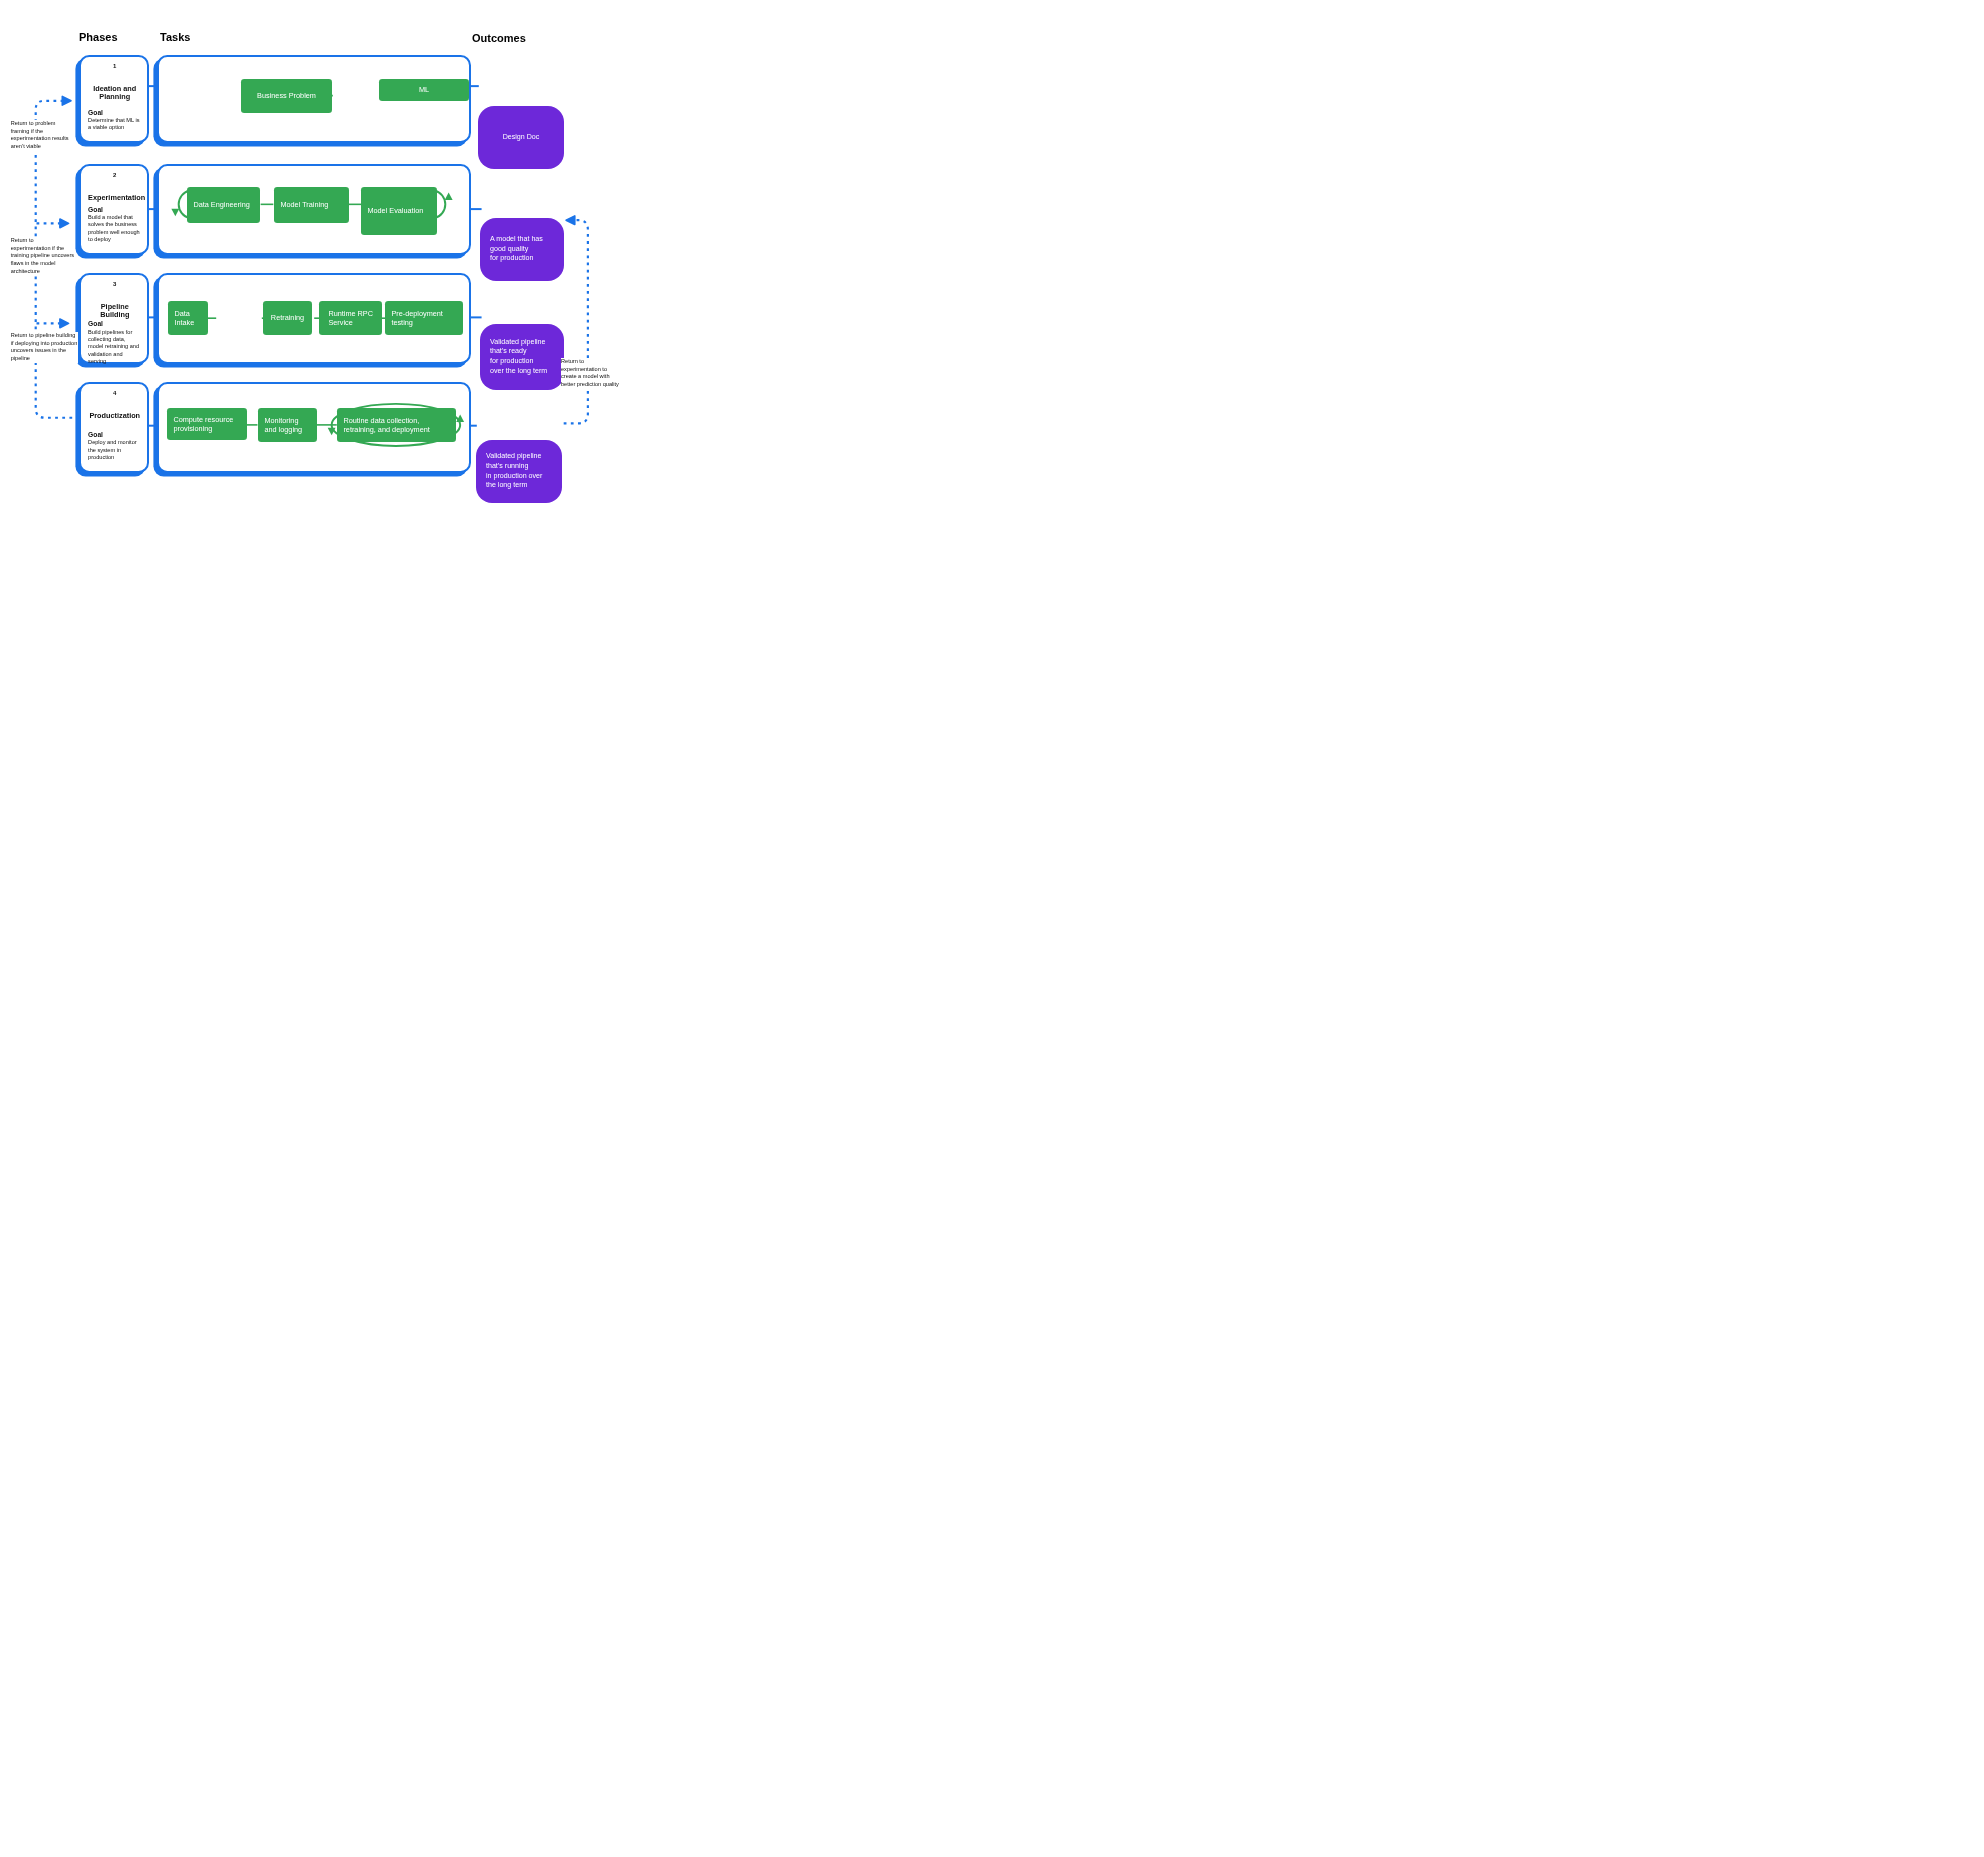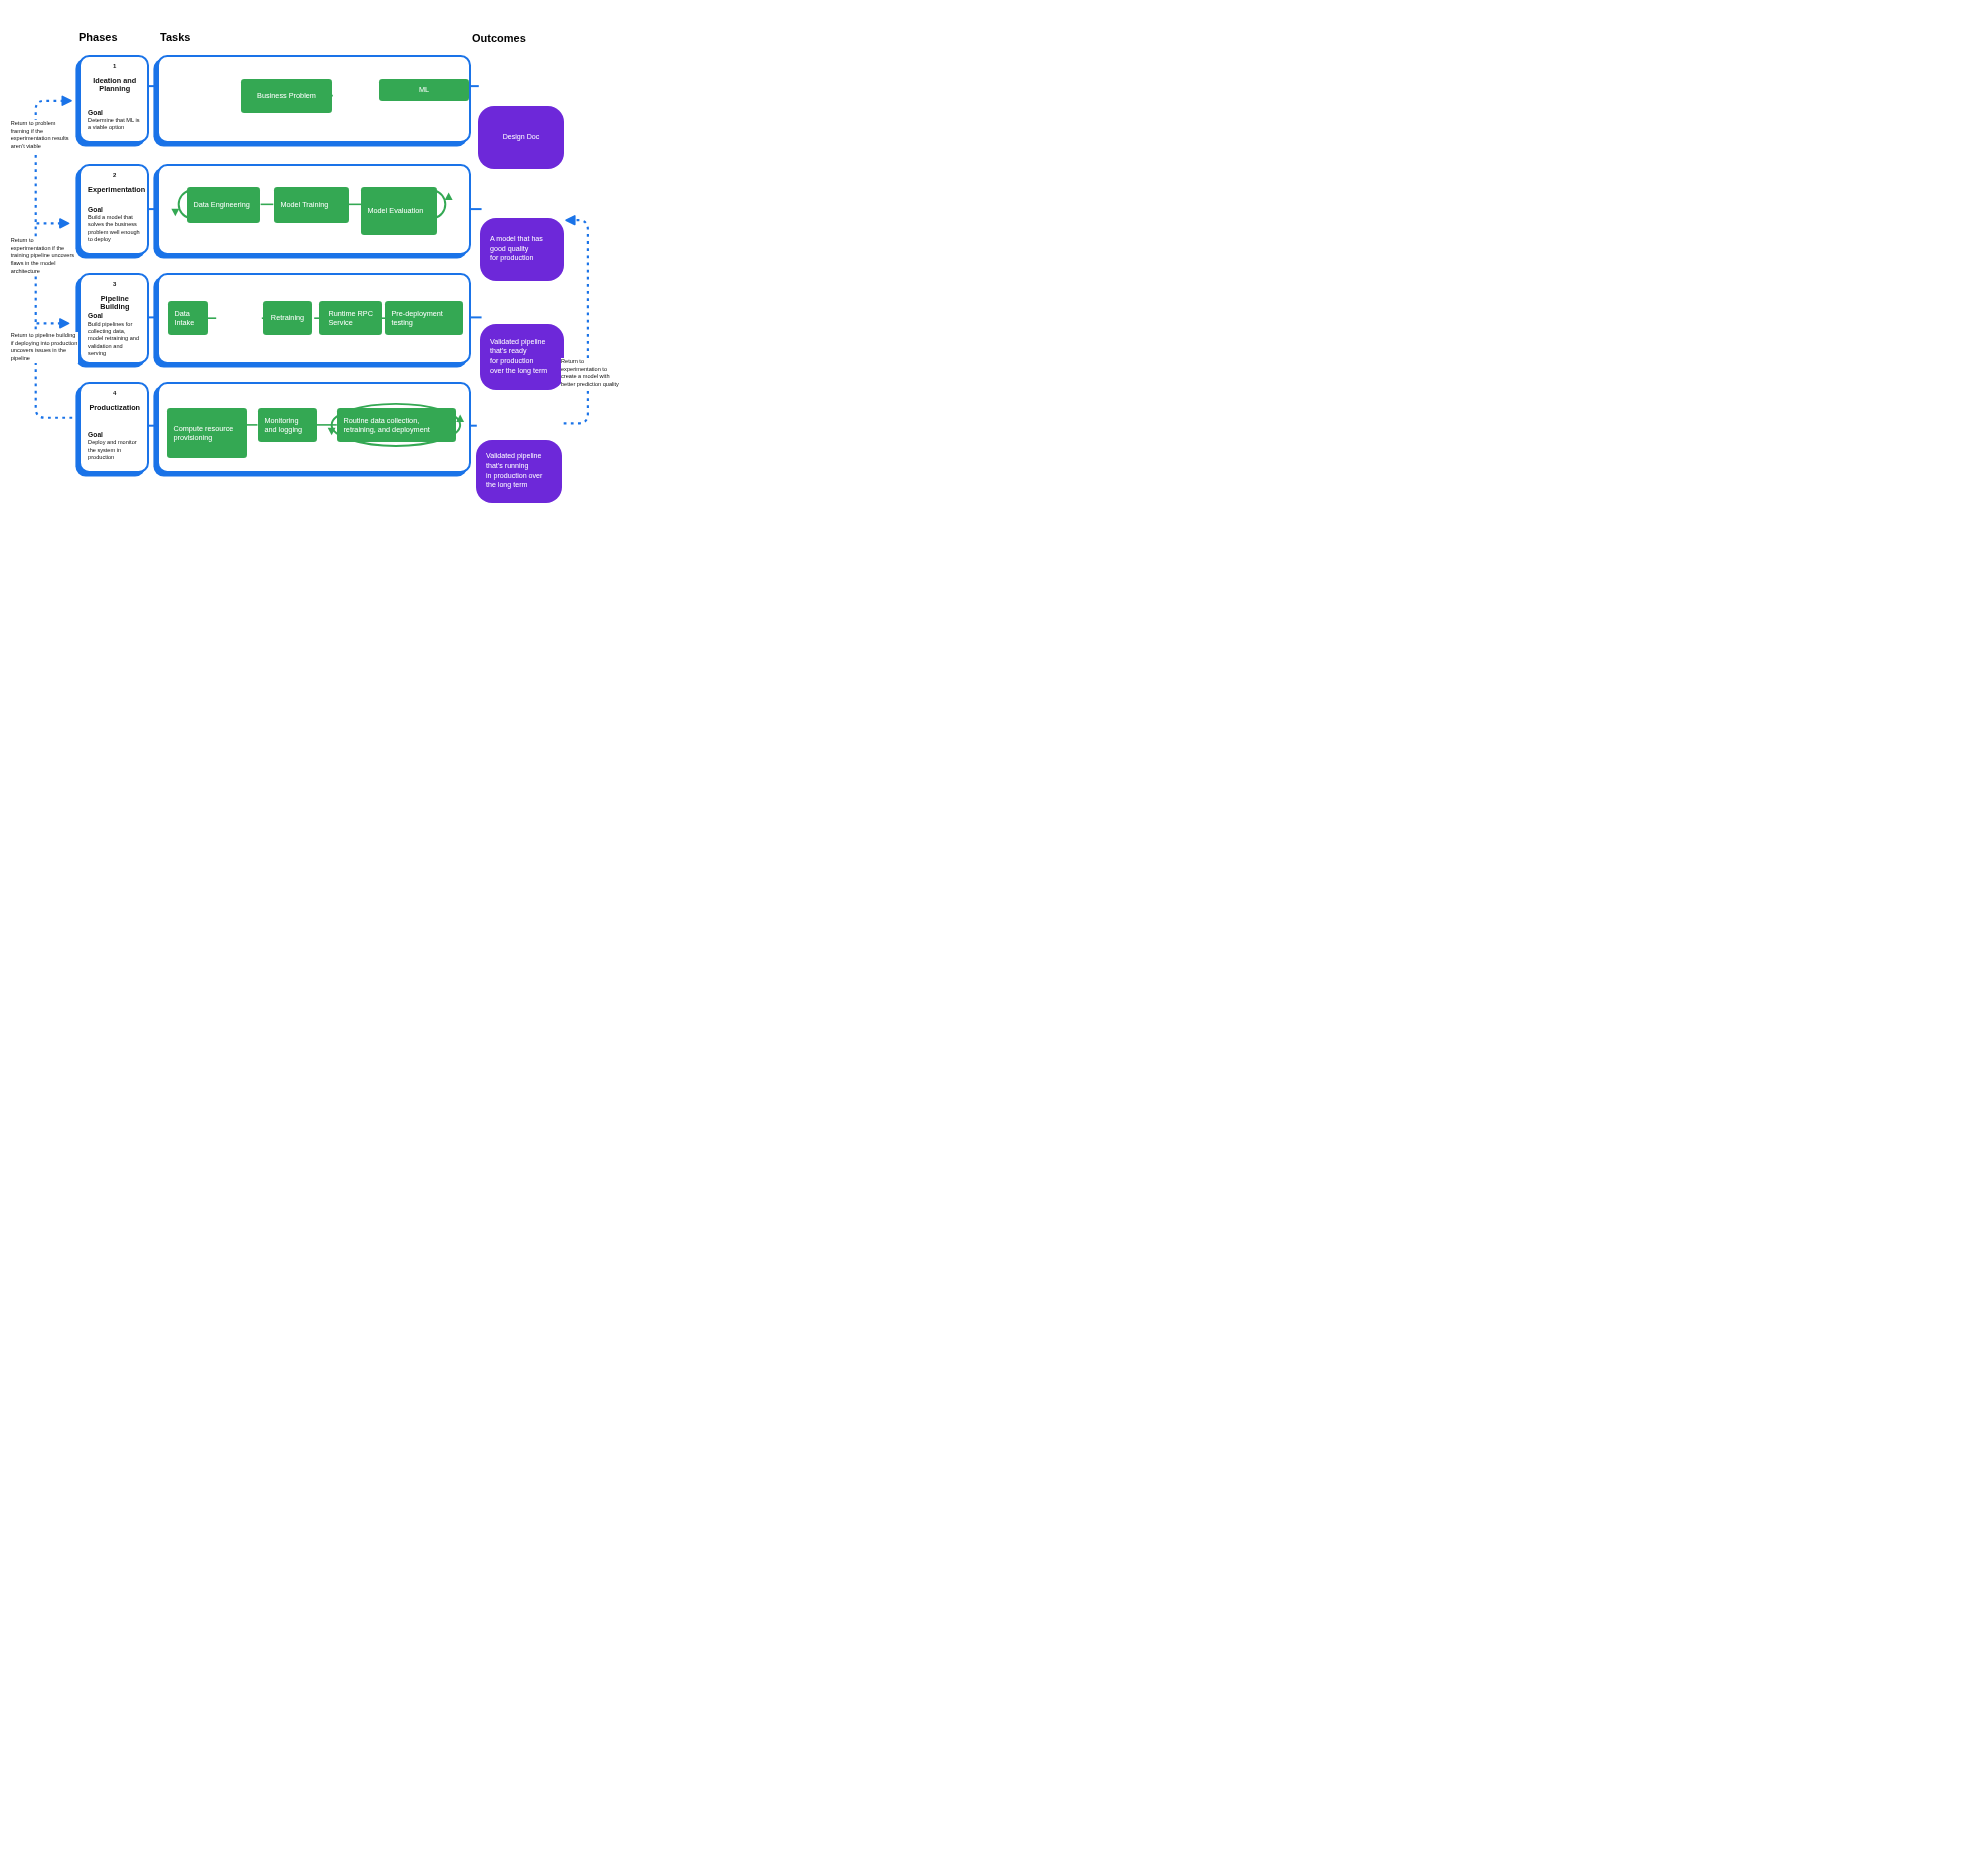--- a/index.html
+++ b/index.html
@@ -3,21 +3,21 @@
 <meta charset="utf-8">
 <style>
   html,body{margin:0;padding:0;background:#fff;}
   body{font-family:"Liberation Sans",sans-serif;color:#111;}
   .canvas{position:relative;width:622px;height:513px;background:#fff;overflow:hidden;}
   .hdr{position:absolute;font-size:11px;font-weight:bold;color:#000;z-index:3;}
   .card{position:absolute;background:#fff;border:2px solid #1a73e8;border-radius:10.3px;
         box-shadow:-3.6px 3.6px 0 0 #1a73e8;box-sizing:border-box;z-index:1;}
   .phase-card{display:flex;flex-direction:column;padding:4.8px 5.6px 9.5px 7.1px;}
   .pnum{text-align:center;font-weight:bold;font-size:6px;margin-top:0.8px;}
-  .ptitle{text-align:center;font-weight:bold;font-size:7.3px;line-height:1.22;margin-top:8px;}
+  .ptitle{text-align:center;font-weight:bold;font-size:7.3px;line-height:1.22;margin-top:16px;}
   .pgoal-label{font-weight:bold;font-size:6.7px;margin-top:auto;margin-bottom:1.2px;}
   .pgoal{font-size:5.6px;line-height:1.32;}
   svg.overlay{position:absolute;left:0;top:0;z-index:2;pointer-events:none;}
   .g{position:absolute;background:#34a853;border-radius:3.2px;color:#fff;font-size:7.3px;line-height:1.3;
      display:flex;align-items:center;box-sizing:border-box;padding:0 6.4px;z-index:3;}
   .g.center{justify-content:center;text-align:center;margin-left:48px;}
   .o{position:absolute;background:#6d28d9;border-radius:16px;color:#fff;font-size:7.1px;line-height:1.35;
      display:flex;align-items:center;box-sizing:border-box;padding:0 7.1px 0 10px;white-space:pre-line;z-index:3;margin-top:40px;}
   .o.center{justify-content:center;text-align:center;padding:0;}
   .note{position:absolute;background:#fff;font-size:5.6px;line-height:1.38;color:#111;z-index:3;}
@@ -124,21 +124,21 @@
   <div class="g" style="left:187px;top:187px;width:73px;height:36px">Data Engineering</div>
   <div class="g" style="left:274px;top:187px;width:75px;height:36px">Model Training</div>
   <div class="g" style="left:361px;top:187px;width:76px;height:48px">Model Evaluation</div>
 
   <div class="g" style="left:168px;top:301px;width:40px;height:34px">Data Intake</div>
   <div class="g center" style="left:215px;top:301px;width:49px;height:34px">Retraining</div>
   <div class="g center" style="left:271px;top:301px;width:45px;height:34px">Validation</div>
   <div class="g" style="left:322px;top:301px;width:60px;height:34px">Runtime RPC Service</div>
   <div class="g" style="left:385px;top:301px;width:78px;height:34px">Pre-deployment testing</div>
 
-  <div class="g" style="left:167px;top:408px;width:80px;height:50px">Compute resource provisioning</div>
+  <div class="g" style="left:167px;top:408px;width:80px;height:32px">Compute resource provisioning</div>
   <div class="g" style="left:258px;top:408px;width:59px;height:34px">Monitoring and logging</div>
   <div class="g" style="left:337px;top:408px;width:119px;height:34px">Routine data collection, retraining, and deployment</div>
 
   <div class="o center" style="left:478px;top:66px;width:86px;height:63px">Design Doc</div>
   <div class="o" style="left:480px;top:178px;width:84px;height:63px">A model that has
 good quality
 for production</div>
   <div class="o" style="left:480px;top:284px;width:84px;height:66px">Validated pipeline
 that’s ready
 for production

